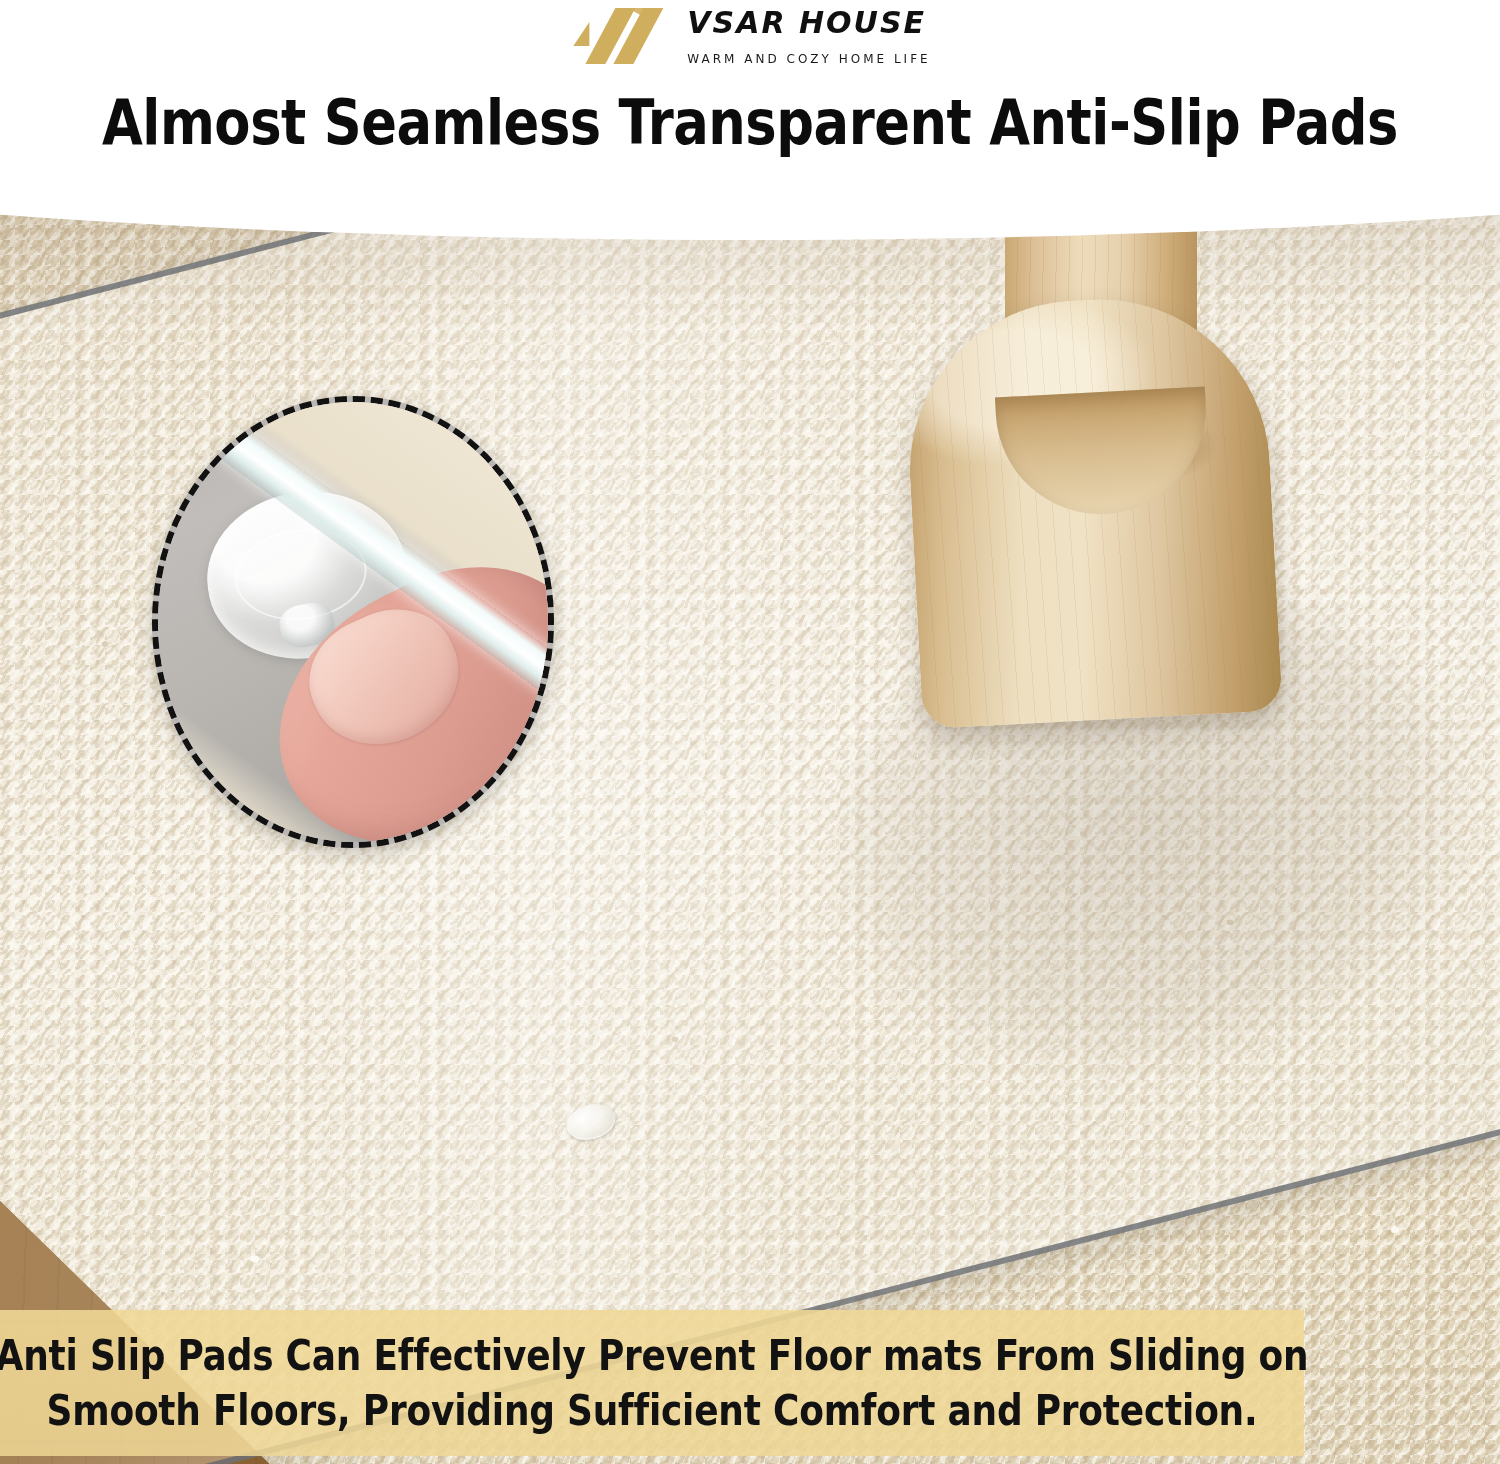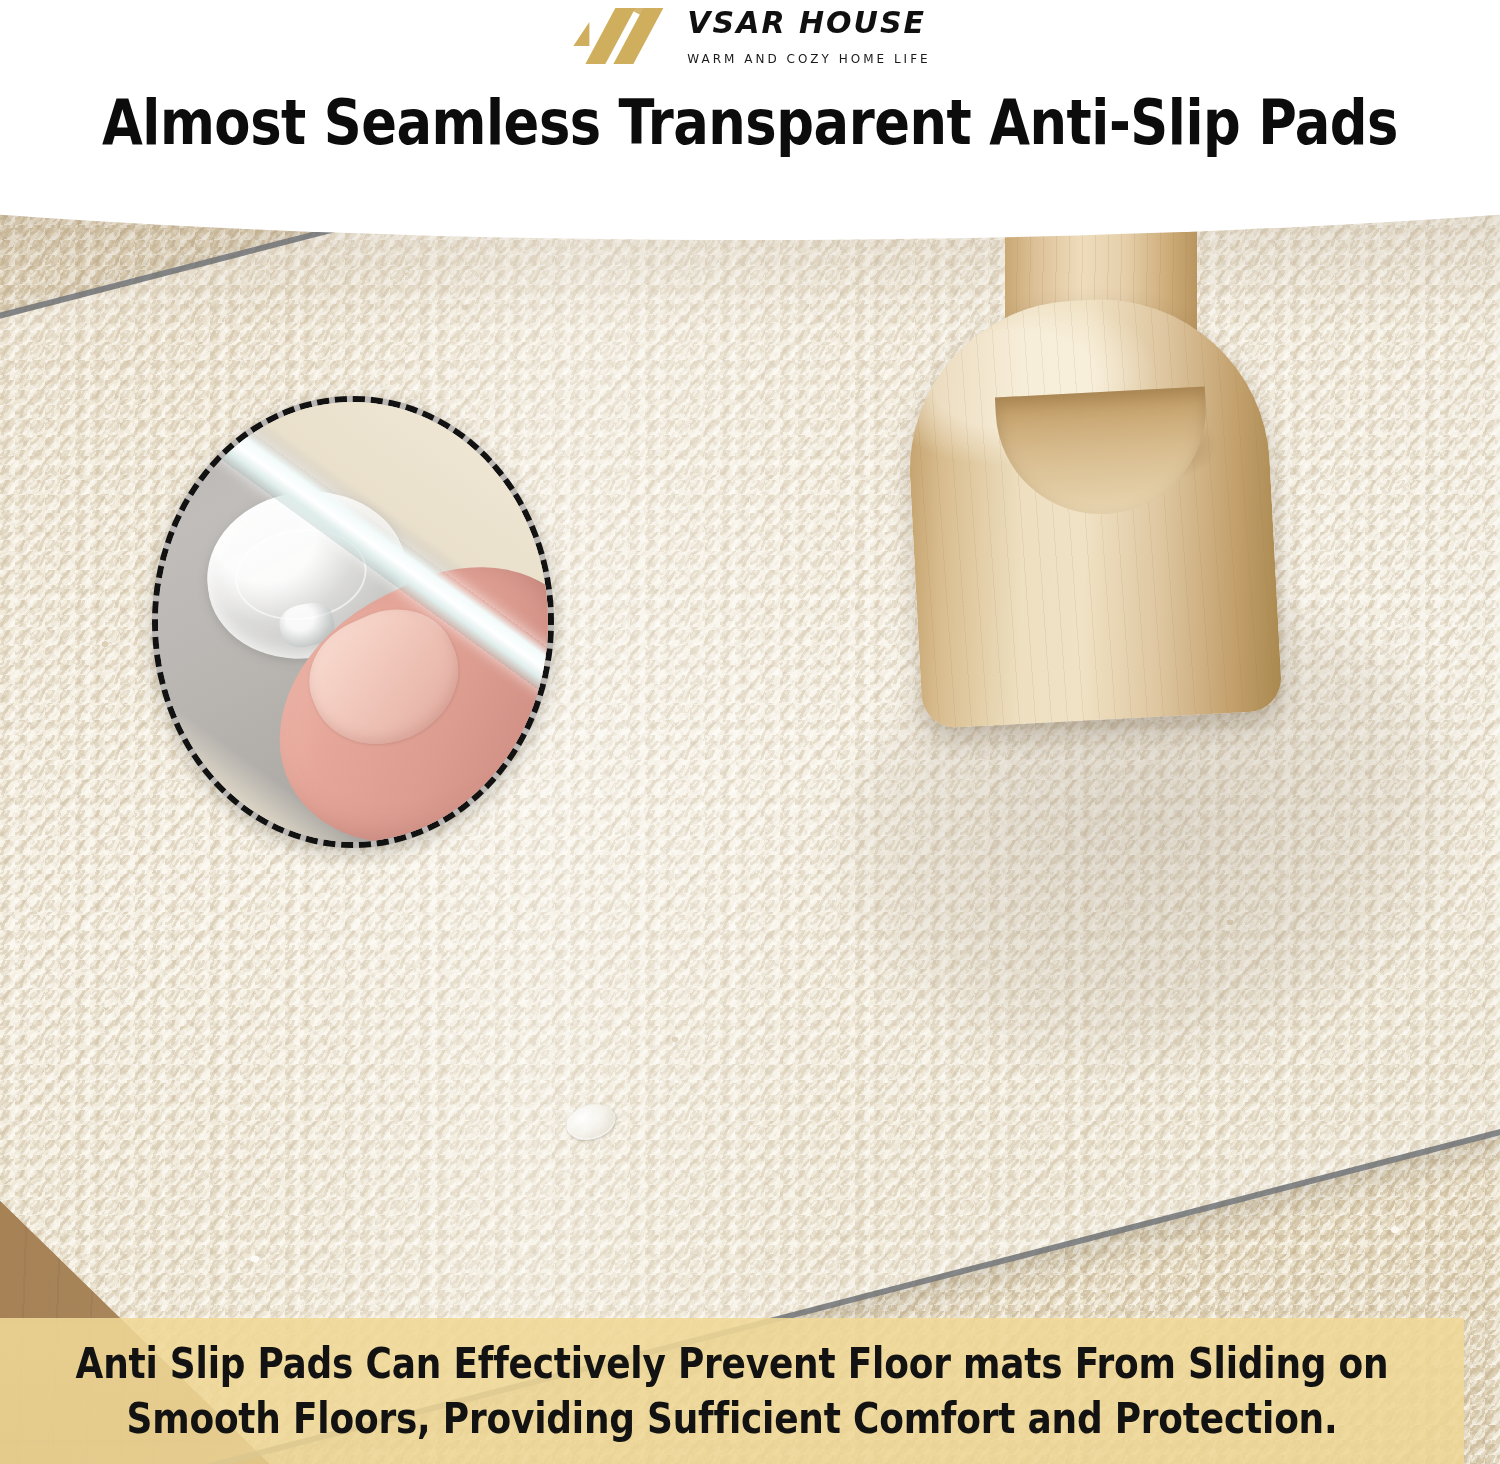--- a/index.html
+++ b/index.html
@@ -285,21 +285,21 @@
     text-align:center;
     font-family:"DejaVu Sans Condensed","Liberation Sans Narrow","Liberation Sans",sans-serif;
     font-size:63px;font-weight:700;color:#0c0c0c;
     letter-spacing:-0.5px;
     transform:scaleX(.93);
     white-space:nowrap;
   }
 
   
   .caption-band{
-    position:absolute;left:0;bottom:0;width:1464px;height:146px;
+    position:absolute;left:0;bottom:8px;width:1304px;height:146px;
     background:linear-gradient(180deg,rgba(240,216,150,.88) 0%,rgba(238,214,148,.86) 100%);
   }
   .caption{
     position:absolute;left:0;top:0;width:100%;height:100%;
     display:flex;flex-direction:column;align-items:center;justify-content:center;
     gap:6px;
     font-family:"DejaVu Sans Condensed","Liberation Sans Narrow","Liberation Sans",sans-serif;
     font-size:42px;font-weight:700;color:#121212;
     letter-spacing:-0.2px;
     transform:scaleX(.95);

